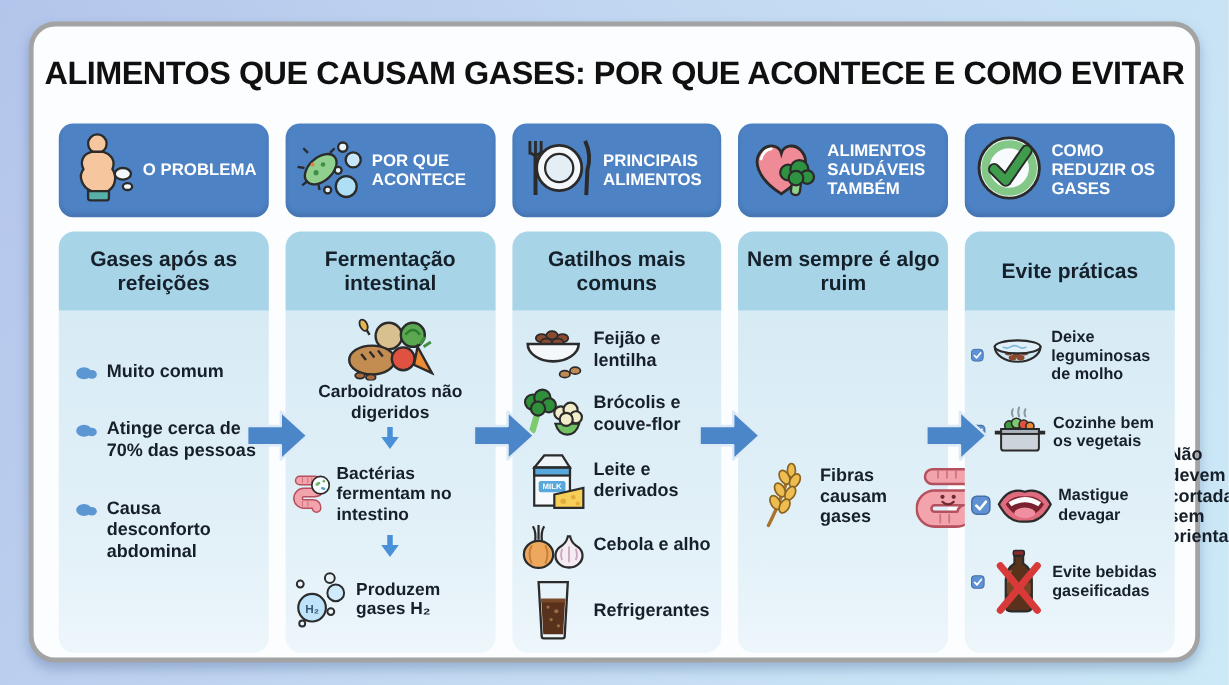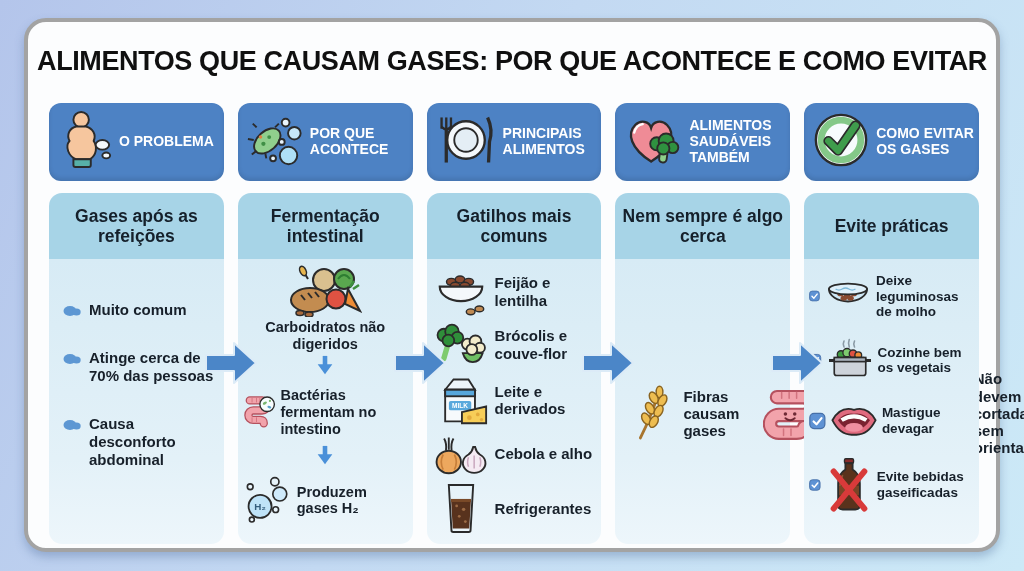--- a/index.html
+++ b/index.html
@@ -313,21 +313,21 @@
               <circle cx="36" cy="33" r="7"></circle>
                 <circle cx="46" cy="30" r="8"></circle>
                 <circle cx="53" cy="37" r="6"></circle>
                 <circle cx="43" cy="38" r="6.5"></circle>
             </g>
           </svg>
         </span>
         <span class="badge-label">ALIMENTOS SAUDÁVEIS TAMBÉM</span>
       </div>
       <div class="subtitle">
-        <span>Nem sempre é algo cerca</span>
+        <span>Nem sempre é algo ruim</span>
       </div>
       <div class="panel panel-4">
         <div class="icon-row">
           <span class="row-icon">
             <svg width="44" height="60" viewBox="0 0 46 62">
               <path d="M34 6 Q26 32 14 56" stroke="#a8752f" stroke-width="3" fill="none" stroke-linecap="round"></path>
               <g fill="#eebd50" stroke="#8a6420" stroke-width="1.5">
                 <ellipse cx="34" cy="8" rx="3.5" ry="6"></ellipse>
                 <ellipse cx="28" cy="14" rx="4" ry="6.5" transform="rotate(-30 28 14)"></ellipse>
                 <ellipse cx="37" cy="17" rx="4" ry="6.5" transform="rotate(30 37 17)"></ellipse>
@@ -379,21 +379,21 @@
     <section class="column">
       <div class="badge">
         <span>
           <svg width="58" height="58" viewBox="0 0 60 60">
             <circle cx="30" cy="30" r="26" fill="#f7fbfd" stroke="#2b2b2b" stroke-width="2.5"></circle>
             <circle cx="30" cy="30" r="20.5" fill="none" stroke="#84c888" stroke-width="7"></circle>
             <path d="M17 31 L27 41 L45 15" fill="none" stroke="#2b2b2b" stroke-width="10.5" stroke-linecap="round" stroke-linejoin="round"></path>
             <path d="M17 31 L27 41 L45 15" fill="none" stroke="#3f9c4c" stroke-width="7" stroke-linecap="round" stroke-linejoin="round"></path>
           </svg>
         </span>
-        <span class="badge-label">COMO EVITAR OS GASES</span>
+        <span class="badge-label">COMO REDUZIR OS GASES</span>
       </div>
       <div class="subtitle">
         <span>Evite práticas</span>
       </div>
       <div class="panel panel-5">
         <div class="tip-row">
           <svg class="checkbox" width="20" height="20" viewBox="0 0 20 20">
               <rect x="1" y="1" width="18" height="18" rx="5" fill="#5e92d4" stroke="#466fa8" stroke-width="1.5"></rect>
               <path d="M5.5 10.5 L9 14 L15 6.5" stroke="#fff" stroke-width="2.6" fill="none" stroke-linecap="round" stroke-linejoin="round"></path>
             </svg>

